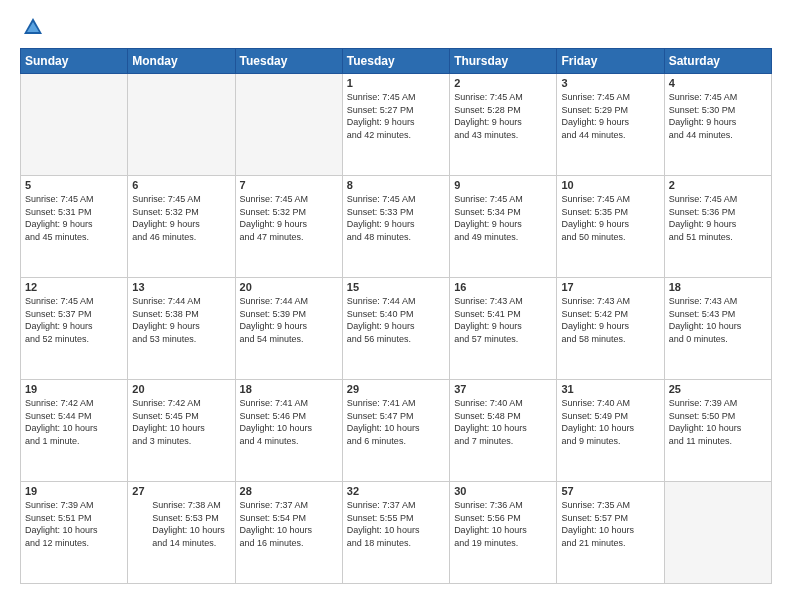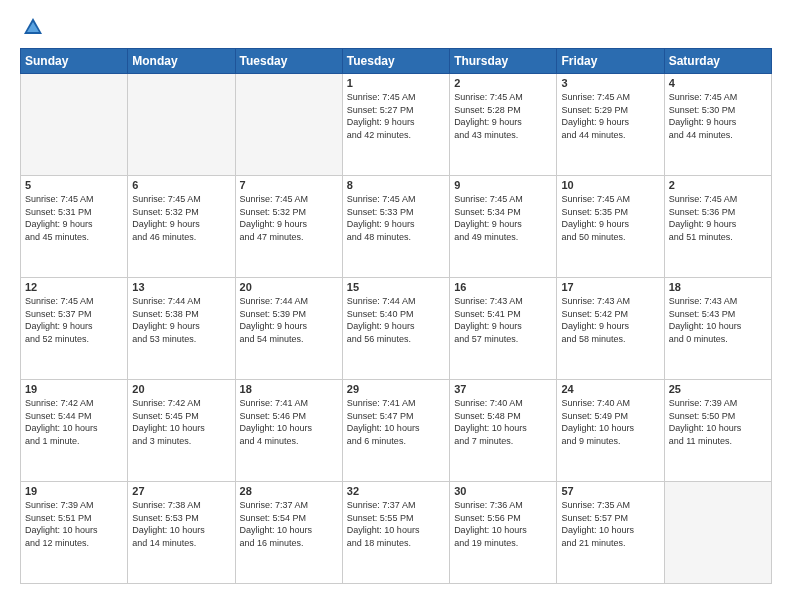--- a/index.html
+++ b/index.html
@@ -301,21 +301,21 @@
 and 6 minutes.</div>
           </td>
           <td>
             <span class="day-num">37</span>
             <div class="day-info" style="white-space: pre-line;">Sunrise: 7:40 AM
 Sunset: 5:48 PM
 Daylight: 10 hours
 and 7 minutes.</div>
           </td>
           <td>
-            <span class="day-num">24</span>
+            <span class="day-num">31</span>
             <div class="day-info" style="white-space: pre-line;">Sunrise: 7:40 AM
 Sunset: 5:49 PM
 Daylight: 10 hours
 and 9 minutes.</div>
           </td>
           <td>
             <span class="day-num">25</span>
             <div class="day-info" style="white-space: pre-line;">Sunrise: 7:39 AM
 Sunset: 5:50 PM
 Daylight: 10 hours
@@ -325,21 +325,21 @@
         <tr>
           <td>
             <span class="day-num">19</span>
             <div class="day-info" style="white-space: pre-line;">Sunrise: 7:39 AM
 Sunset: 5:51 PM
 Daylight: 10 hours
 and 12 minutes.</div>
           </td>
           <td>
             <span class="day-num">27</span>
-            <div class="day-info" style="white-space: pre-line;">Sunrise: 7:38 AM
+            <div class="day-info" style="white-space: pre-line; margin-left: 20px;">Sunrise: 7:38 AM
 Sunset: 5:53 PM
 Daylight: 10 hours
 and 14 minutes.</div>
           </td>
           <td>
             <span class="day-num">28</span>
             <div class="day-info" style="white-space: pre-line;">Sunrise: 7:37 AM
 Sunset: 5:54 PM
 Daylight: 10 hours
 and 16 minutes.</div>

